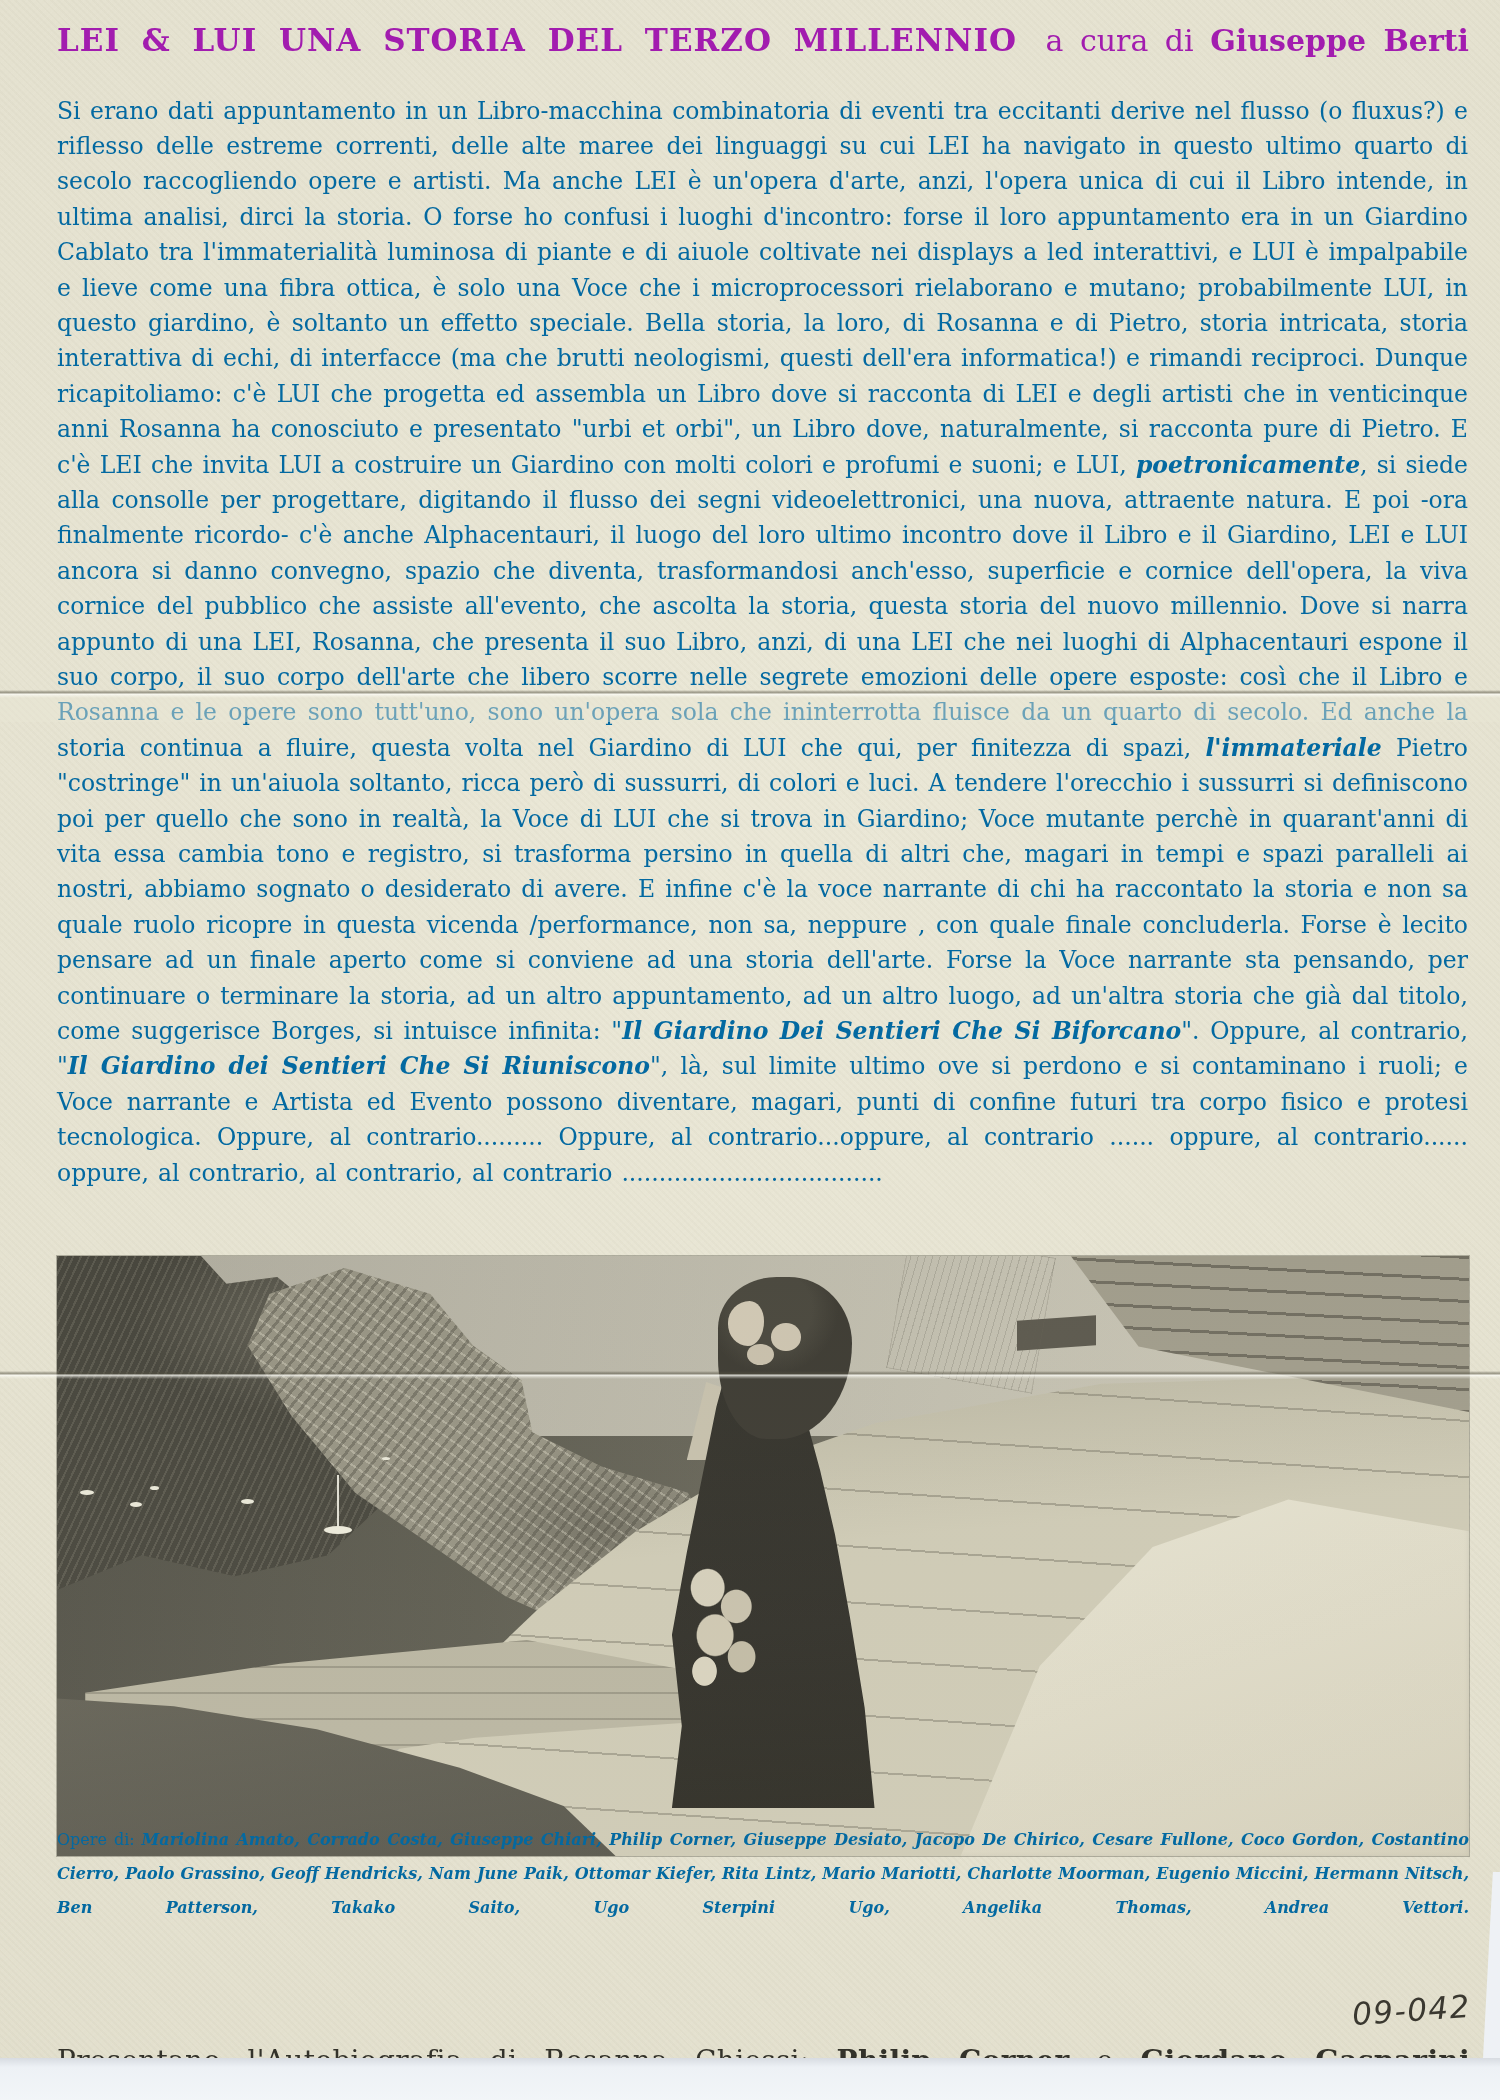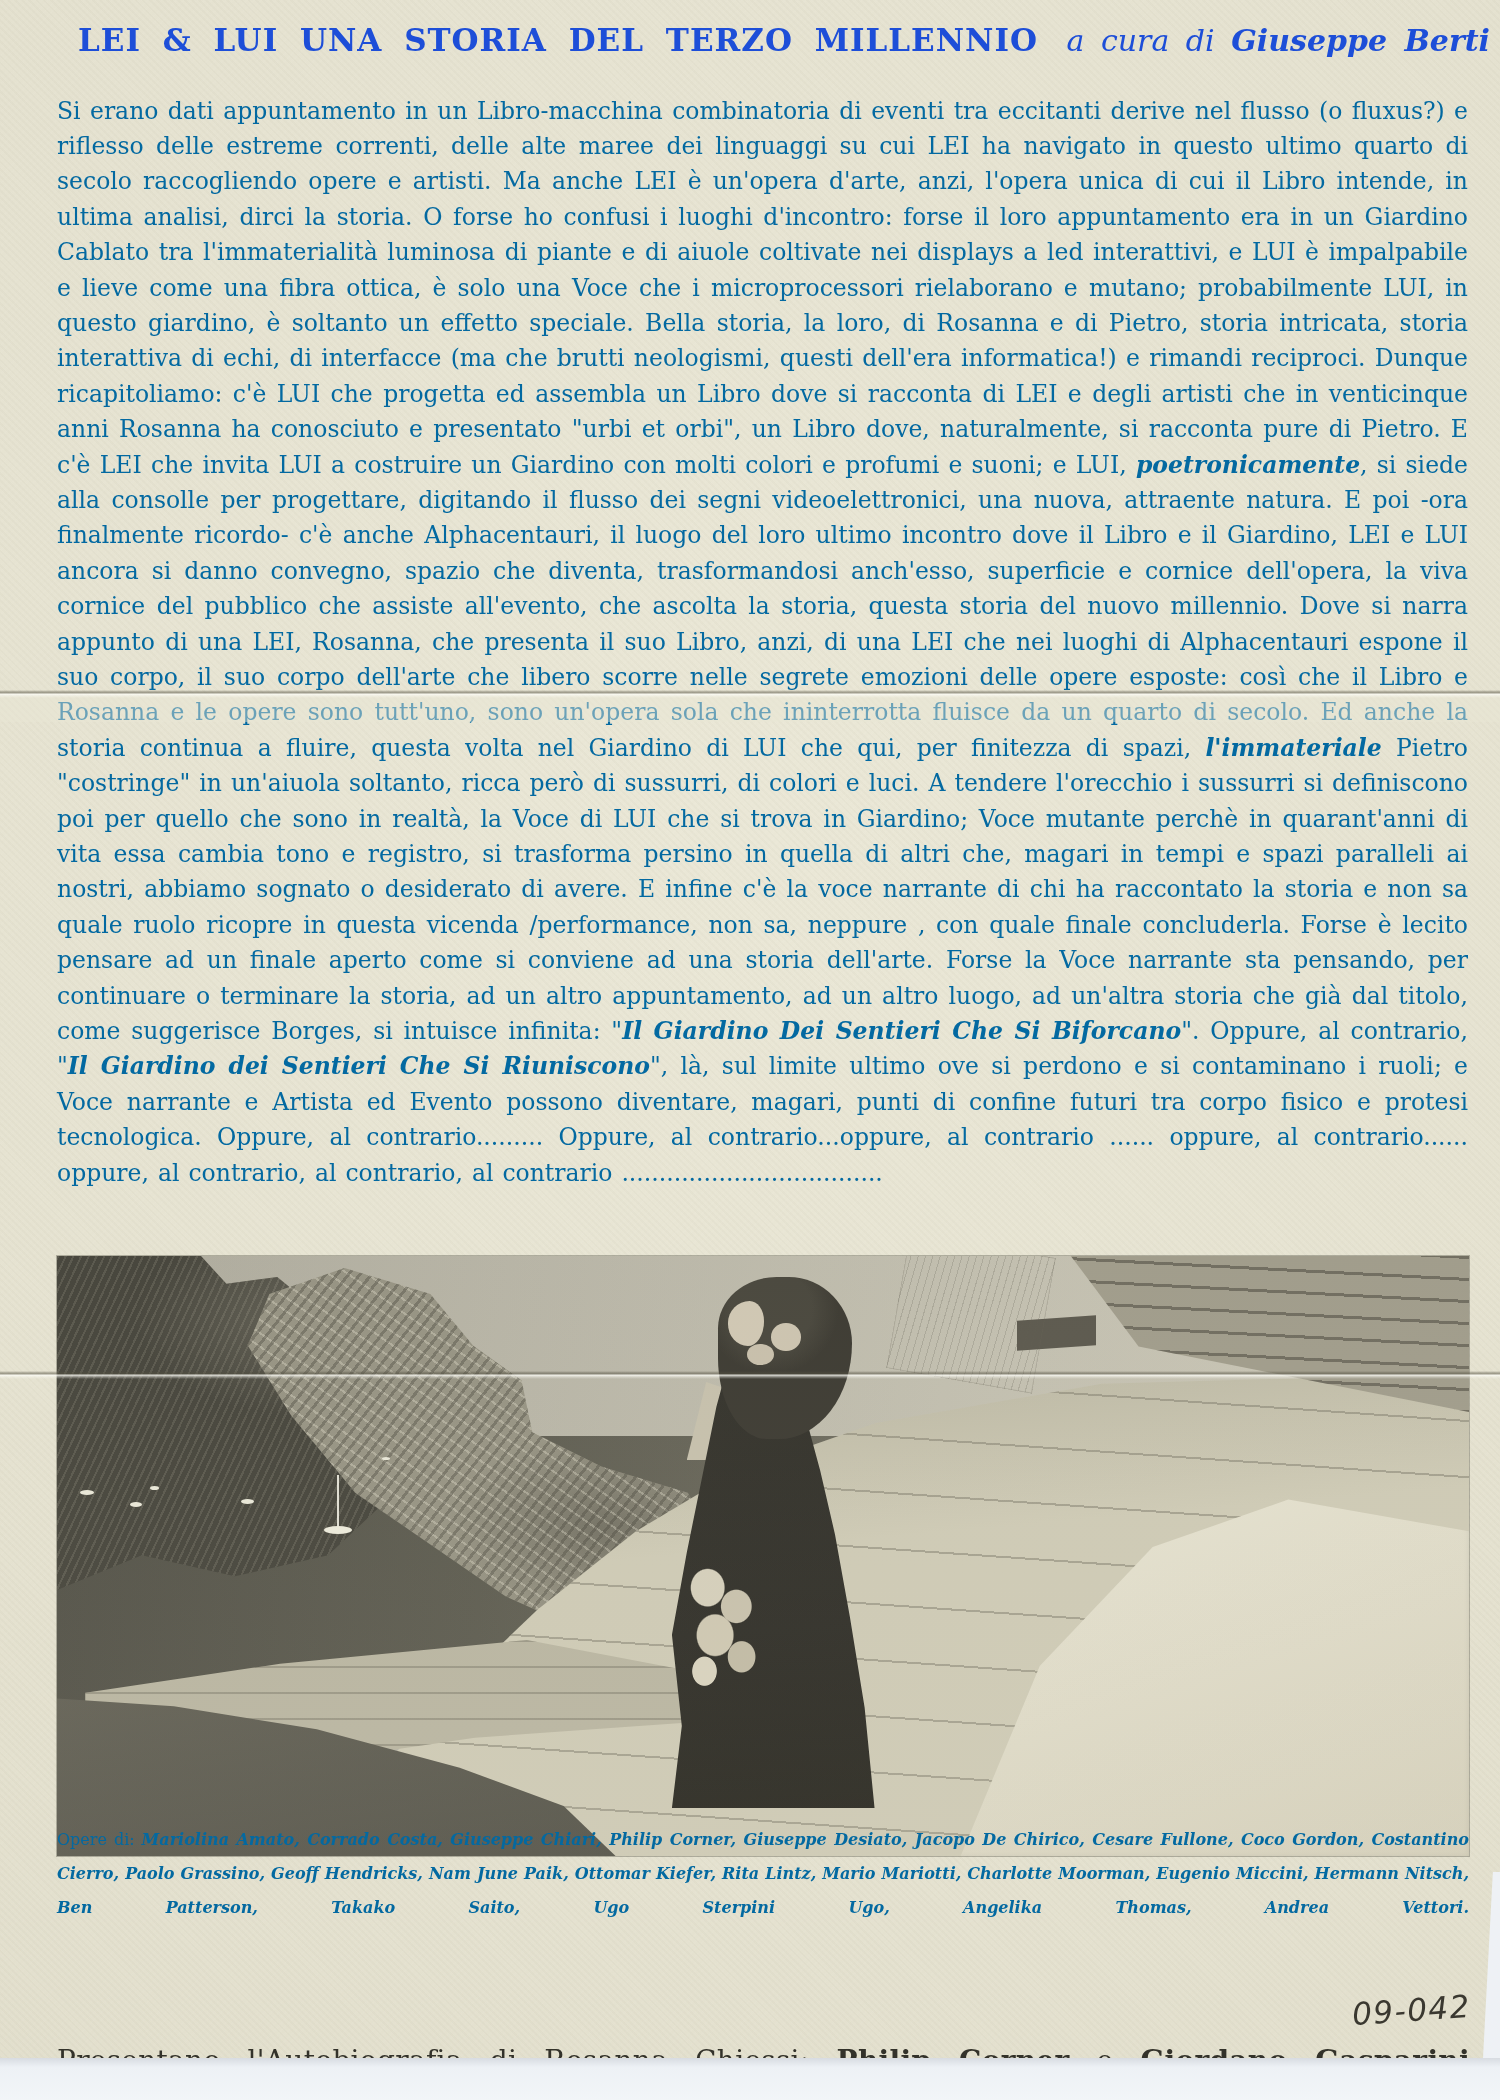--- a/index.html
+++ b/index.html
@@ -12,23 +12,23 @@
       radial-gradient(120% 90% at 50% 40%, rgba(255,255,255,0.06), rgba(118,112,86,0.08)),
       repeating-linear-gradient(45deg, rgba(110,105,80,0.030) 0 2px, transparent 2px 5px),
       repeating-linear-gradient(-45deg, rgba(255,255,250,0.035) 0 2px, transparent 2px 5px);
     box-shadow:0 3px 4px rgba(90,95,110,0.45);}
   .bottom-strip{position:absolute;left:0;top:2058px;width:1500px;height:42px;
     background:linear-gradient(180deg,#d7dbe1 0,#edf1f5 9px,#f2f5f8 100%);z-index:40;}
   .right-sliver{position:absolute;right:0;top:1872px;width:17px;height:186px;
     background:#eef1f5;clip-path:polygon(100% 0,100% 100%,0 100%,58% 0);z-index:41;}
 
   .header{position:absolute;left:57px;top:22px;width:1412px;display:flex;
-    justify-content:space-between;align-items:baseline;color:#1d4ed8;margin-left:21px;}
+    justify-content:space-between;align-items:baseline;color:#a21caf;}
   .title{font-size:31px;font-weight:bold;letter-spacing:1px;word-spacing:10px;white-space:nowrap;}
-  .byline{font-size:30px;font-style:italic;word-spacing:7px;white-space:nowrap;}
+  .byline{font-size:30px;word-spacing:7px;white-space:nowrap;}
   .byline .name{font-weight:bold;}
 
   .body-text{position:absolute;left:57px;top:70px;width:1411px;
     font-size:23.5px;line-height:35.4px;text-align:justify;
     color:#0369a1;word-spacing:1.5px;}
   .seg-normal{}
   .seg-bolditalic{font-weight:bold;font-style:italic;}
   .seg-bold{font-weight:bold;}
 
   

